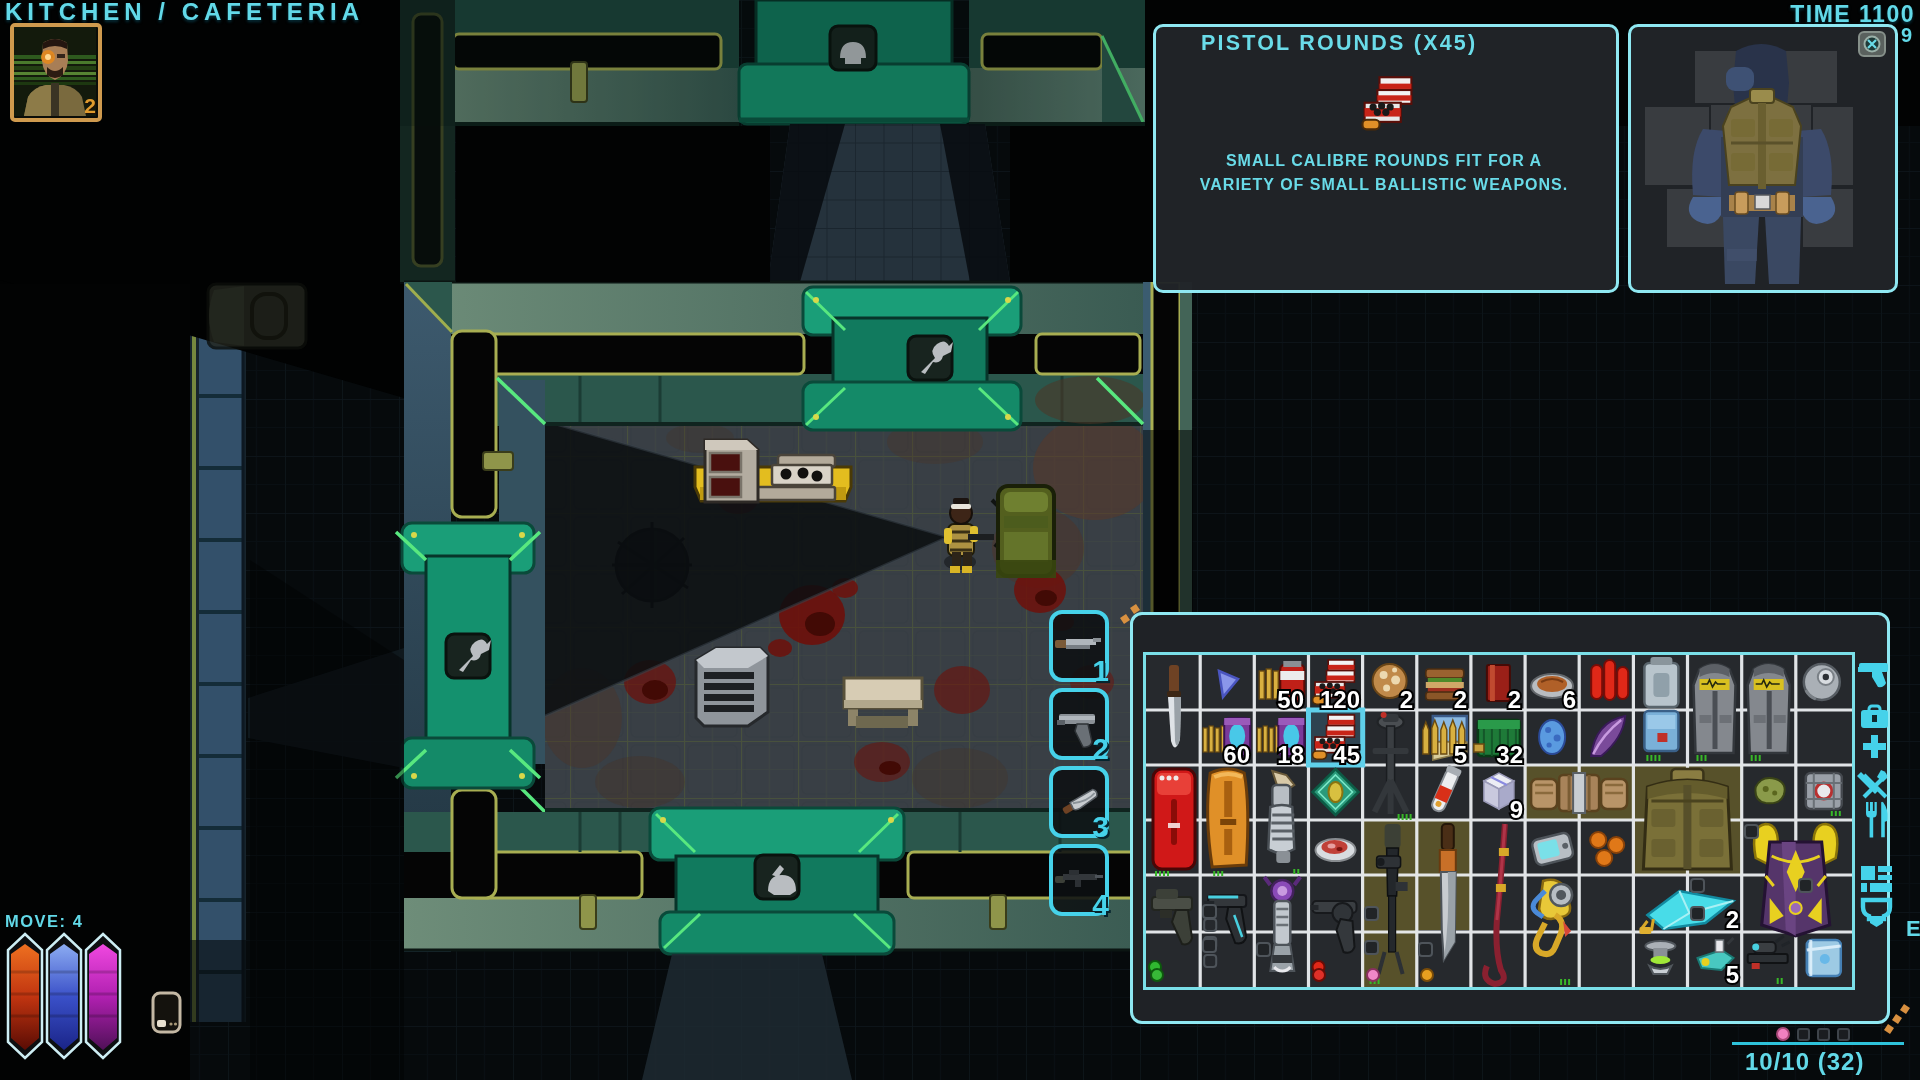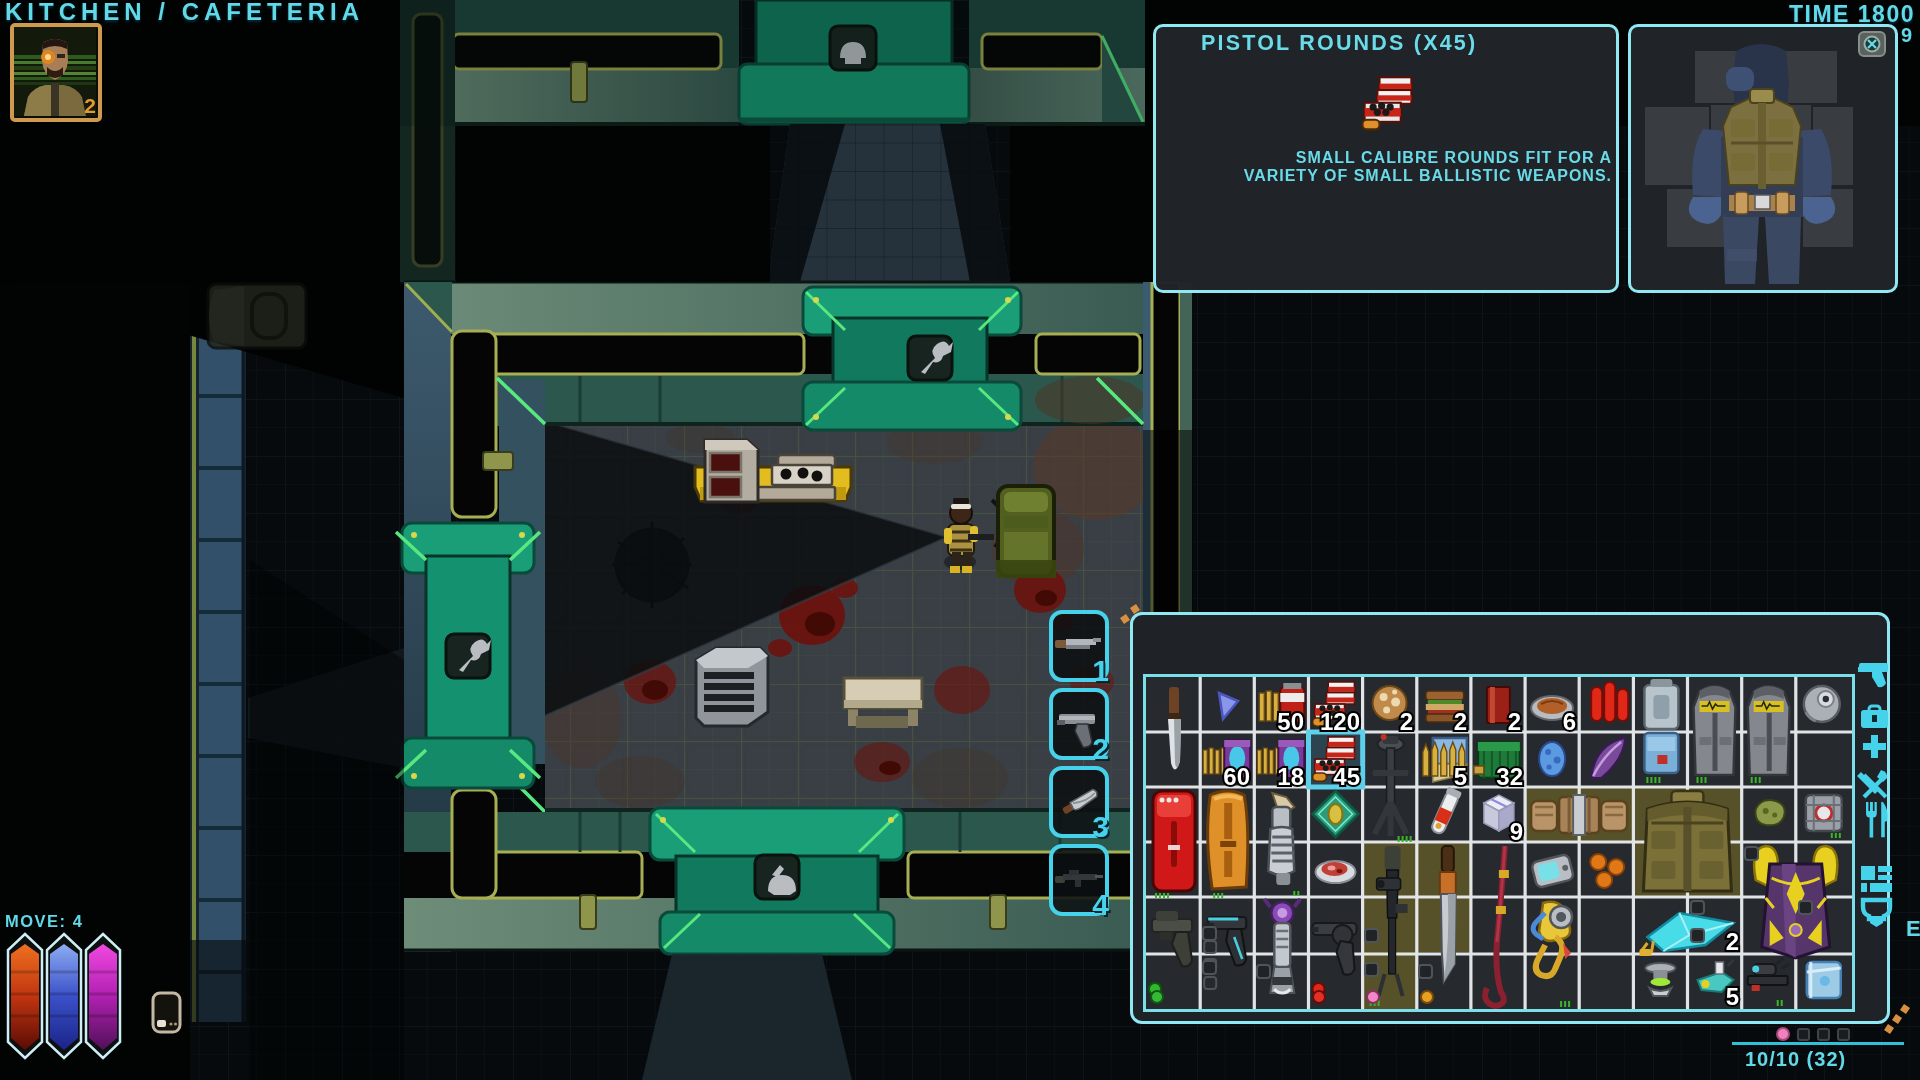--- a/index.html
+++ b/index.html
@@ -347,21 +347,21 @@
     <path d="M29 16 Q41 8 53 16 L53 22 Q41 16 29 22 Z" fill="#241610"></path>
     <path d="M33 40 Q41 48 49 40 L49 48 Q41 54 33 48 Z" fill="#2c1c12"></path>
     <rect x="31" y="27" width="8" height="4" fill="#33241a"></rect>
     <rect x="43" y="27" width="8" height="4" fill="#33241a"></rect>
     <circle cx="34" cy="30" r="7" fill="#e08820" opacity="0.95"></circle>
     <circle cx="34" cy="30" r="3" fill="#ffd890"></circle>
   </svg>
   <div class="abs" style="right:2px;bottom:0px;font-size:21px;font-weight:bold;color:#df9b2e;text-shadow:1px 1px 0 #201003;">2</div>
 </div>
 
-<div class="abs cy" style="right:5px;top:1px;font-size:23px;letter-spacing:1.5px;text-shadow:0 2px 3px #07303c;">TIME 1800</div>
+<div class="abs cy" style="right:5px;top:1px;font-size:23px;letter-spacing:1.5px;text-shadow:0 2px 3px #07303c;">TIME 1100</div>
 
 <div class="abs cy" style="left:1901px;top:24px;font-size:20px;">9</div>
 
 <div class="abs" style="left:1153px;top:24px;width:466px;height:269px;background:rgba(33,36,40,0.97);border:3px solid #8fe8f2;border-radius:10px;box-sizing:border-box;">
 
   <div class="abs" style="left:13px;top:4px;font-size:21.5px;font-weight:bold;color:#6adce9;letter-spacing:2.2px;margin-left:32px;">PISTOL ROUNDS (X45)</div>
 
   <svg class="abs" style="left:196px;top:46px;" width="72" height="68" viewBox="0 0 64 64">
     <g transform="translate(2,0)">
       <rect x="22" y="4" width="30" height="12" fill="#f2f2f2" stroke="#5a0e08" stroke-width="2"></rect>
@@ -374,21 +374,21 @@
             <circle cx="16" cy="32" r="3.4"></circle>
             <circle cx="24" cy="31" r="3.4"></circle>
             <circle cx="32" cy="32" r="3.4"></circle>
             <circle cx="20" cy="37" r="3.4"></circle>
             <circle cx="28" cy="37" r="3.4"></circle>
           </g>
       <rect x="6" y="44" width="16" height="9" rx="4" fill="#e09028" stroke="#4a2a08" stroke-width="2"></rect>
     </g>
   </svg>
 
-  <div class="abs" style="left:0;top:122px;width:456px;text-align:right;font-size:16px;font-weight:bold;color:#69dbe8;letter-spacing:1px;line-height:18px;">SMALL CALIBRE ROUNDS FIT FOR A<br>VARIETY OF SMALL BALLISTIC WEAPONS.</div>
+  <div class="abs" style="left:0;top:122px;width:456px;text-align:center;font-size:16px;font-weight:bold;color:#69dbe8;letter-spacing:1px;line-height:24px;">SMALL CALIBRE ROUNDS FIT FOR A<br>VARIETY OF SMALL BALLISTIC WEAPONS.</div>
 </div>
 
 <div class="abs" style="left:1628px;top:24px;width:270px;height:269px;background:rgba(33,36,40,0.97);border:3px solid #8fe8f2;border-radius:10px;box-sizing:border-box;overflow:hidden;">
   <svg width="262" height="257" viewBox="0 0 262 257">
 
     <g fill="#393c40">
       <rect x="64" y="24" width="70" height="52"></rect>
       <rect x="136" y="24" width="70" height="52"></rect>
       <rect x="14" y="80" width="64" height="78"></rect>
       <rect x="80" y="78" width="100" height="82"></rect>
@@ -428,21 +428,21 @@
     <g transform="translate(241,16)">
       <rect x="-13" y="-11" width="26" height="24" rx="5" fill="#5a615e" stroke="#86908a" stroke-width="2"></rect>
       <circle cx="0" cy="1" r="7.5" fill="#1e3a38" stroke="#9ab0a8" stroke-width="2"></circle>
       <path d="M-4 -3 L4 5 M4 -3 L-4 5" stroke="#6adce9" stroke-width="2.2"></path>
     </g>
   </svg>
 </div>
 
 <div class="abs" style="left:1130px;top:612px;width:760px;height:412px;background:#1f2226;border:3px solid #8fe8f2;border-radius:12px;box-sizing:border-box;">
 
-  <div class="abs" style="left:10px;top:37px;width:712px;height:338px;border:3px solid #7adfe8;background:#26292d;box-sizing:border-box;margin-top:22px;">
+  <div class="abs" style="left:10px;top:37px;width:712px;height:338px;border:3px solid #7adfe8;background:#26292d;box-sizing:border-box;">
   <svg width="706" height="332" viewBox="0 0 706 332">
 
     <g fill="#57512a">
       <rect x="216.6" y="165" width="54.2" height="167"></rect>
       <rect x="270.8" y="165" width="54.2" height="110"></rect>
       <rect x="379.1" y="110" width="108.3" height="55"></rect>
       <rect x="487.4" y="110" width="108.3" height="110"></rect>
     </g>
 
     <rect x="162.5" y="55" width="54.2" height="55" fill="#2e4350"></rect>
@@ -1071,21 +1071,21 @@
 </svg>
 
 
 <div class="abs" style="left:1776px;top:1027px;width:14px;height:14px;border-radius:50%;background:#f080c0;border:2px solid #a84878;box-sizing:border-box;"></div>
 <div class="abs" style="left:1797px;top:1028px;width:13px;height:13px;border-radius:3px;background:#1a1d20;border:2px solid #3e444a;box-sizing:border-box;"></div>
 <div class="abs" style="left:1817px;top:1028px;width:13px;height:13px;border-radius:3px;background:#1a1d20;border:2px solid #3e444a;box-sizing:border-box;"></div>
 <div class="abs" style="left:1837px;top:1028px;width:13px;height:13px;border-radius:3px;background:#1a1d20;border:2px solid #3e444a;box-sizing:border-box;"></div>
 
 <div class="abs" style="left:1732px;top:1042px;width:172px;height:3px;background:#2ec2da;"></div>
 
-<div class="abs cy" style="left:1745px;top:1048px;font-size:20px;letter-spacing:1px;">10/10 (32)</div>
+<div class="abs cy" style="left:1745px;top:1048px;font-size:24px;letter-spacing:1px;">10/10 (32)</div>
 
 <svg class="abs" style="left:1882px;top:1002px;" width="30" height="34" viewBox="0 0 30 34">
   <path d="M22 2 l6 4 -4 6 -6 -4 z M14 12 l6 4 -4 6 -6 -4 z M6 22 l6 4 -4 6 -6 -4 z" fill="#d89040"></path>
 </svg>
 
 <svg class="abs" style="left:1118px;top:596px;" width="30" height="30" viewBox="0 0 30 30">
   <path d="M2 22 l6 -4 4 6 -6 4 z M12 12 l6 -4 4 6 -6 4 z" fill="#d89040"></path>
 </svg>
 
 <div class="abs cy" style="left:1906px;top:916px;font-size:22px;">E</div>

